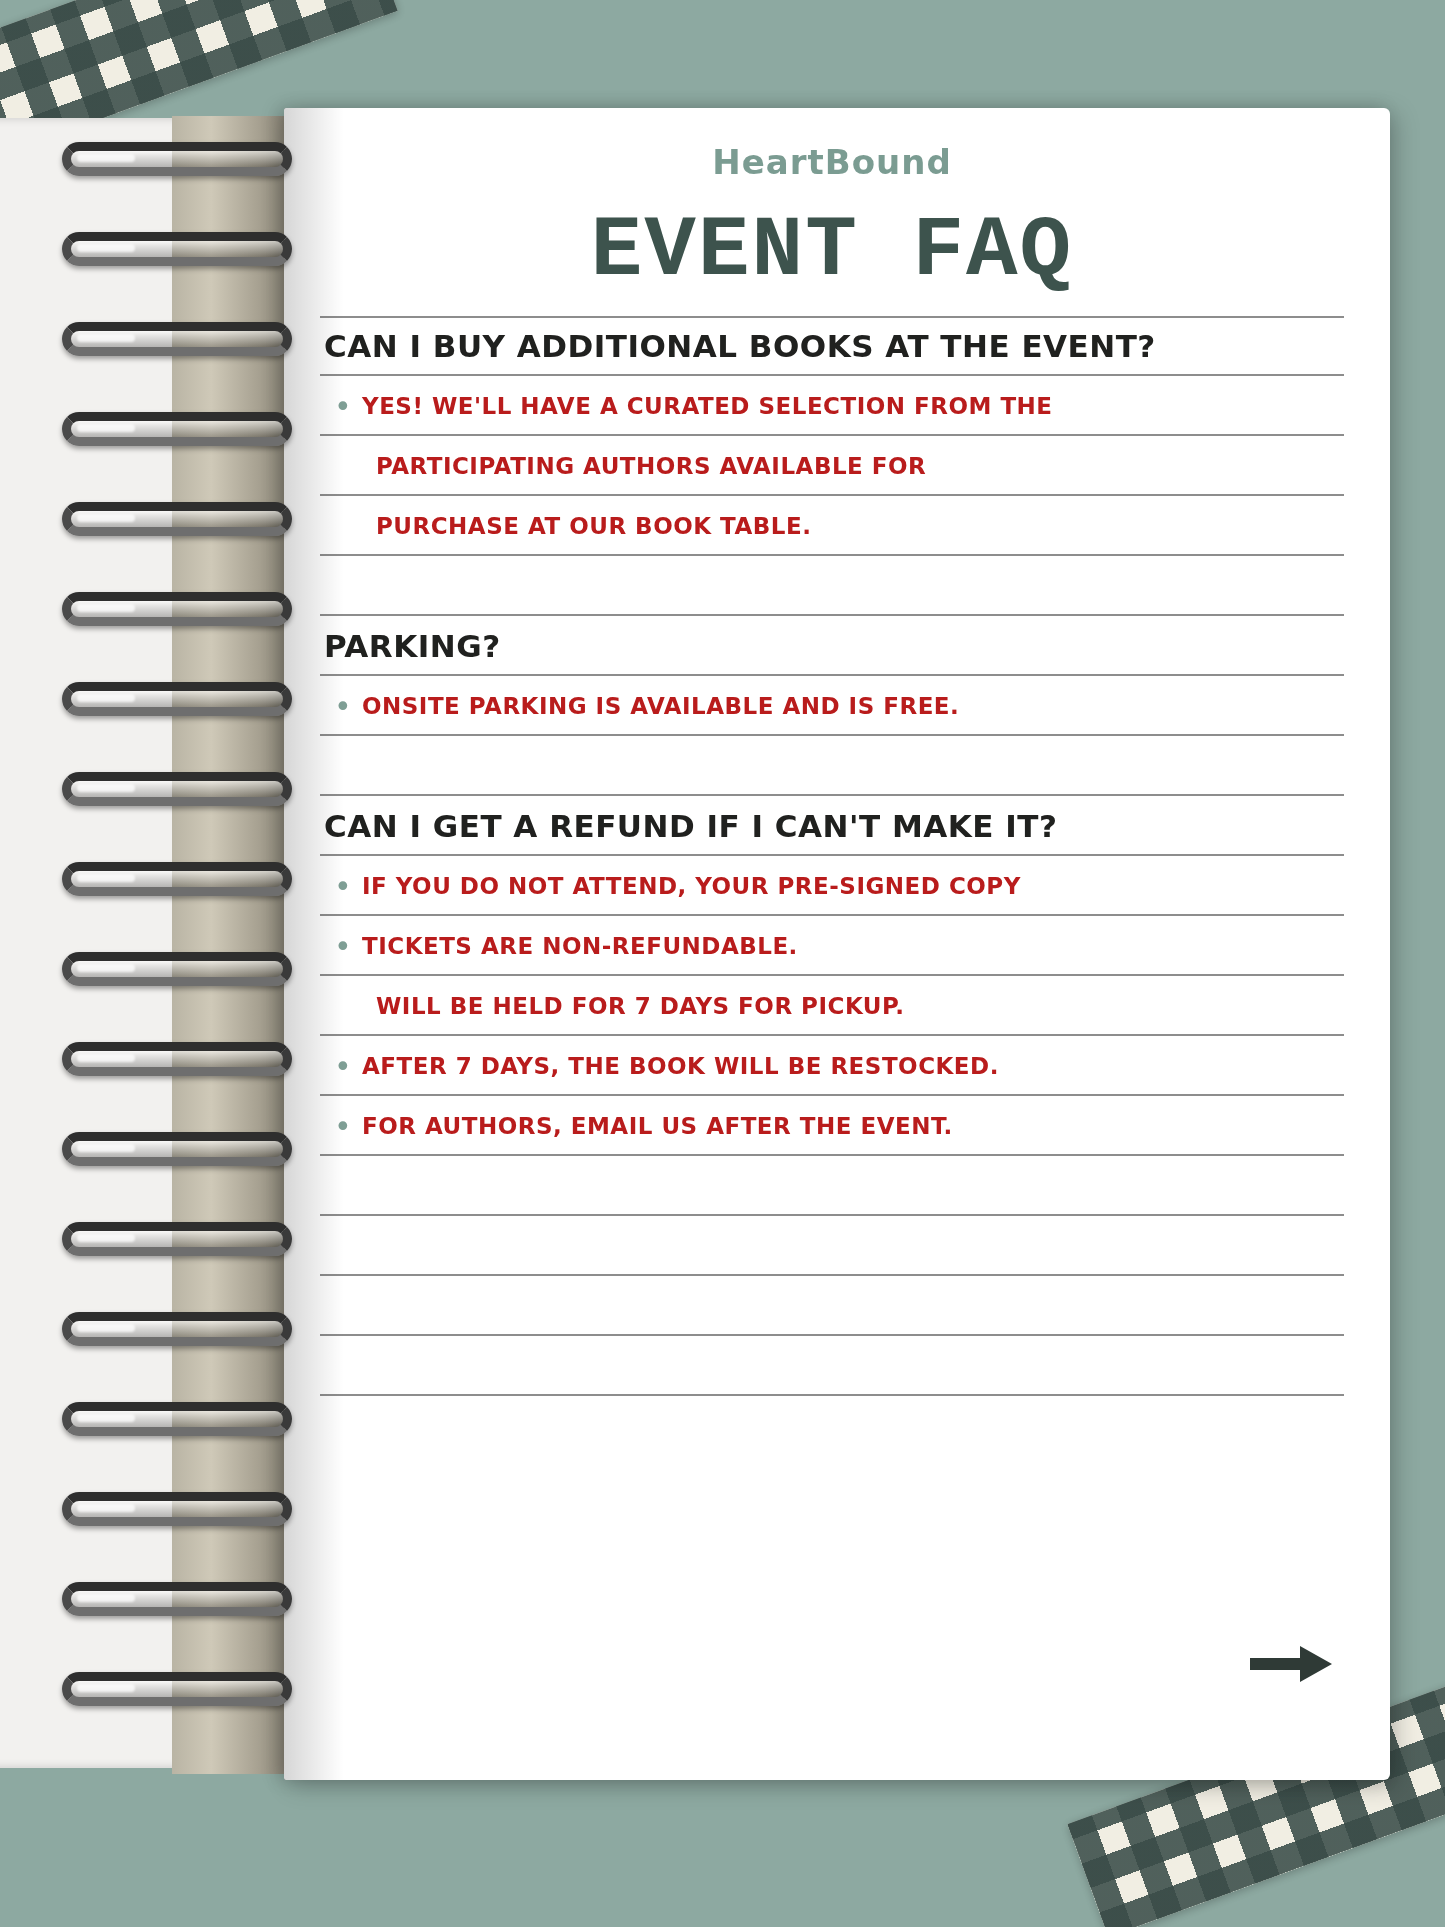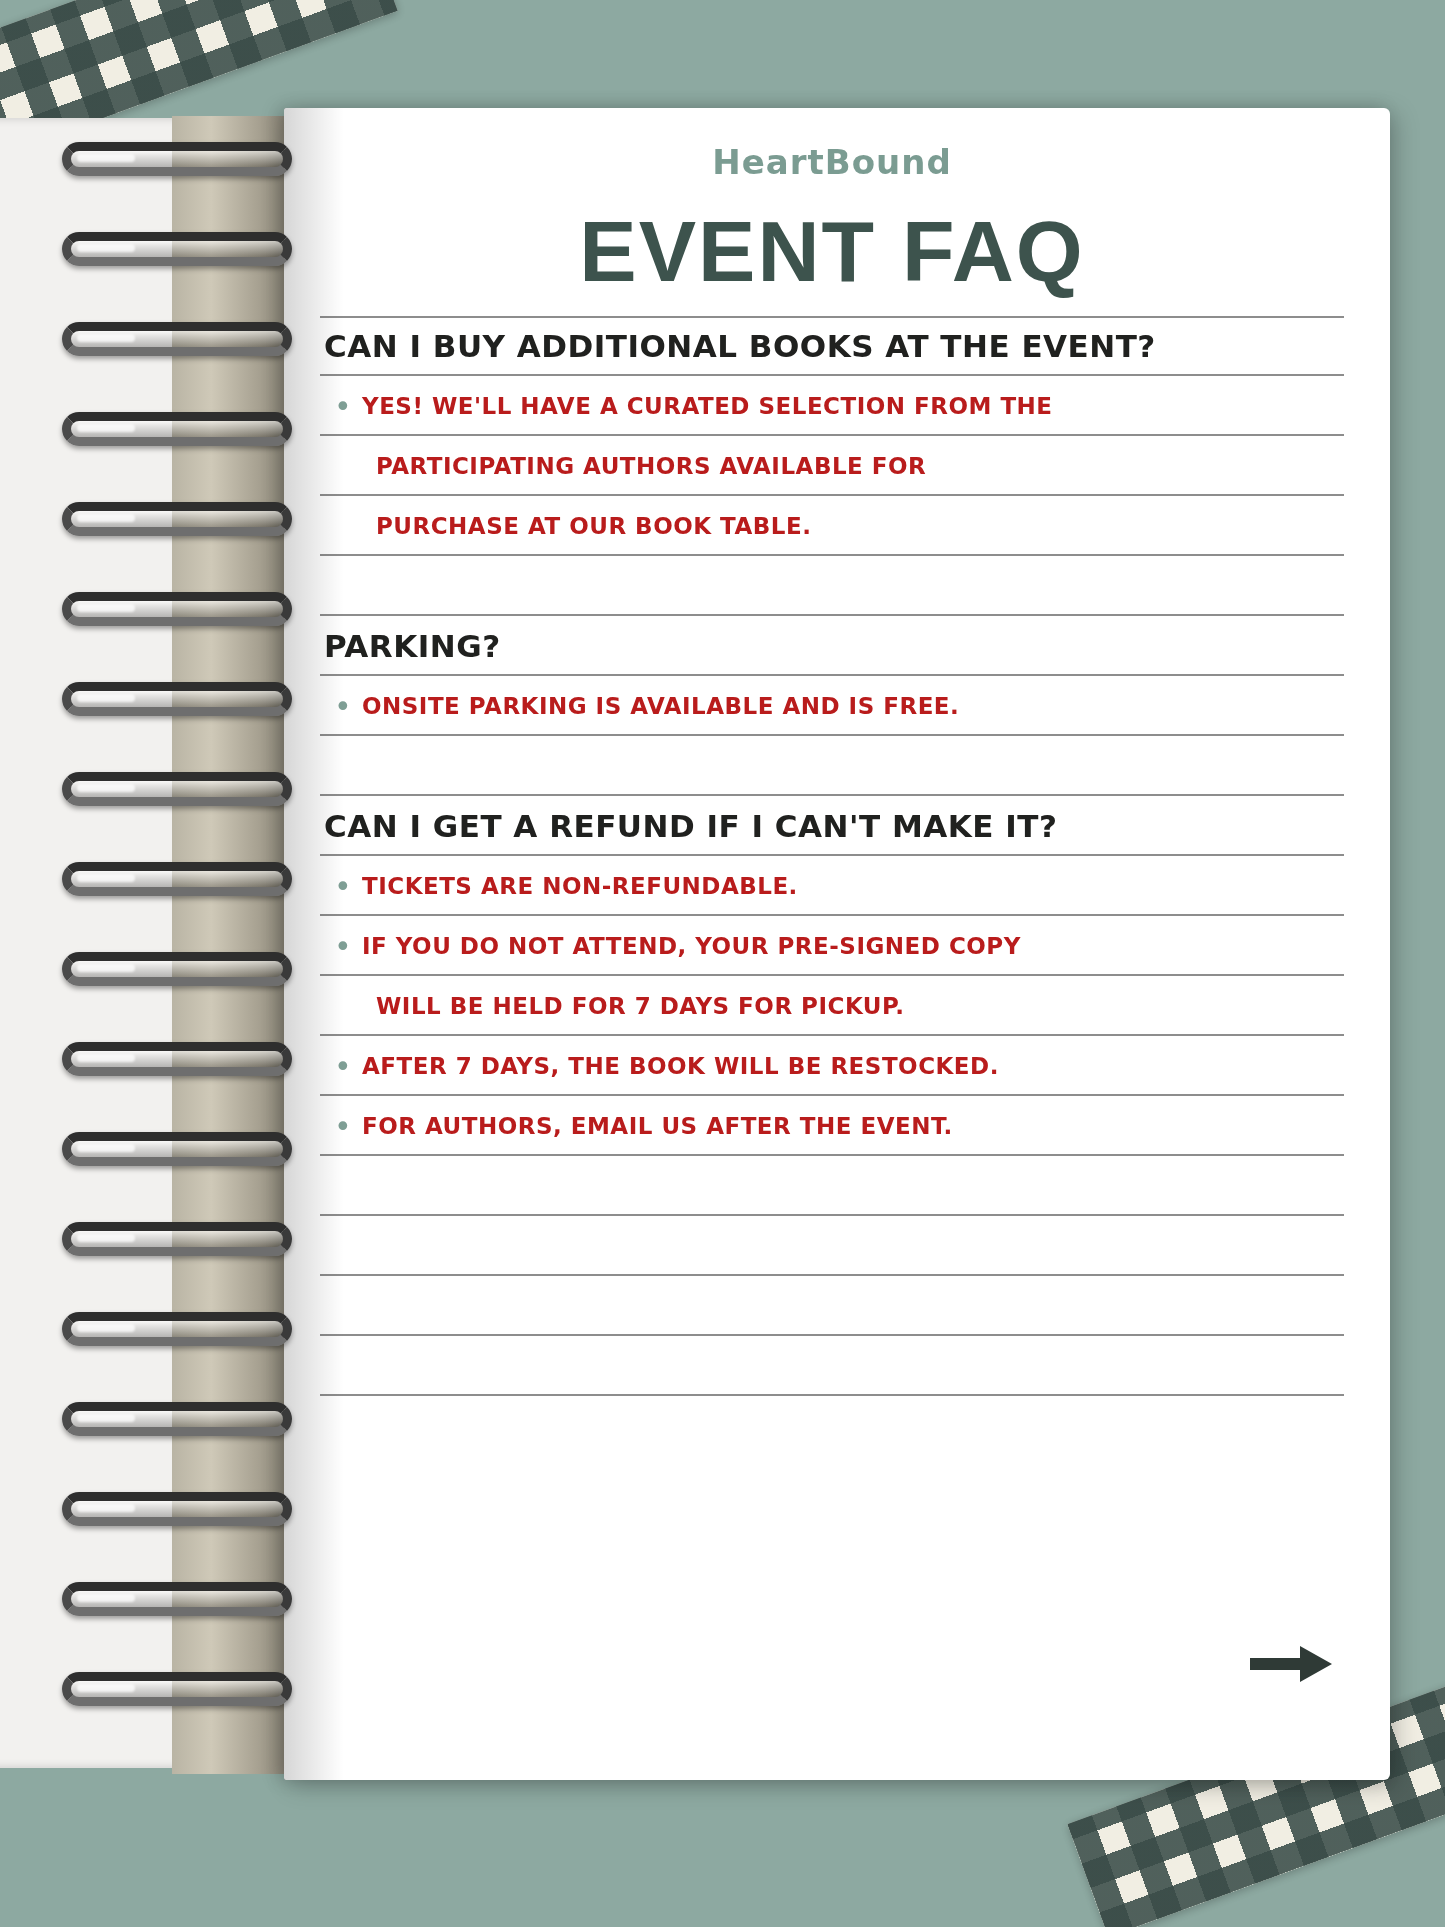--- a/index.html
+++ b/index.html
@@ -114,21 +114,21 @@
     color: #7b9c92;
   }
   #logo-sub {
     font-size: 15px;
     letter-spacing: 6px;
     color: #7b9c92;
     margin-top: 4px;
   }
   #title {
     text-align: center;
-    font-family: Liberation Sans, sans-serif;
+    font-family: Liberation Mono, monospace;
     font-weight: bold;
     font-size: 86px;
     letter-spacing: 2px;
     color: #3d534d;
     margin: 26px 0 22px;
     line-height: 1;
   }
 
   
   #ruled {
@@ -264,25 +264,25 @@
             <span class="a">ONSITE PARKING IS AVAILABLE AND IS FREE.</span>
           </div>
 
           <div class="blank"></div>
 
           <div class="qrow">
             <span class="q">CAN I GET A REFUND IF I CAN'T MAKE IT?</span>
           </div>
           <div class="arow">
             <span class="bullet">•</span>
+            <span class="a">IF YOU DO NOT ATTEND, YOUR PRE-SIGNED COPY</span>
+          </div>
+          <div class="arow">
+            <span class="bullet">•</span>
             <span class="a">TICKETS ARE NON-REFUNDABLE.</span>
-          </div>
-          <div class="arow">
-            <span class="bullet">•</span>
-            <span class="a">IF YOU DO NOT ATTEND, YOUR PRE-SIGNED COPY</span>
           </div>
           <div class="arow">
             <span class="a indent">WILL BE HELD FOR 7 DAYS FOR PICKUP.</span>
           </div>
           <div class="arow">
             <span class="bullet">•</span>
             <span class="a">AFTER 7 DAYS, THE BOOK WILL BE RESTOCKED.</span>
           </div>
           <div class="arow">
             <span class="bullet">•</span>

